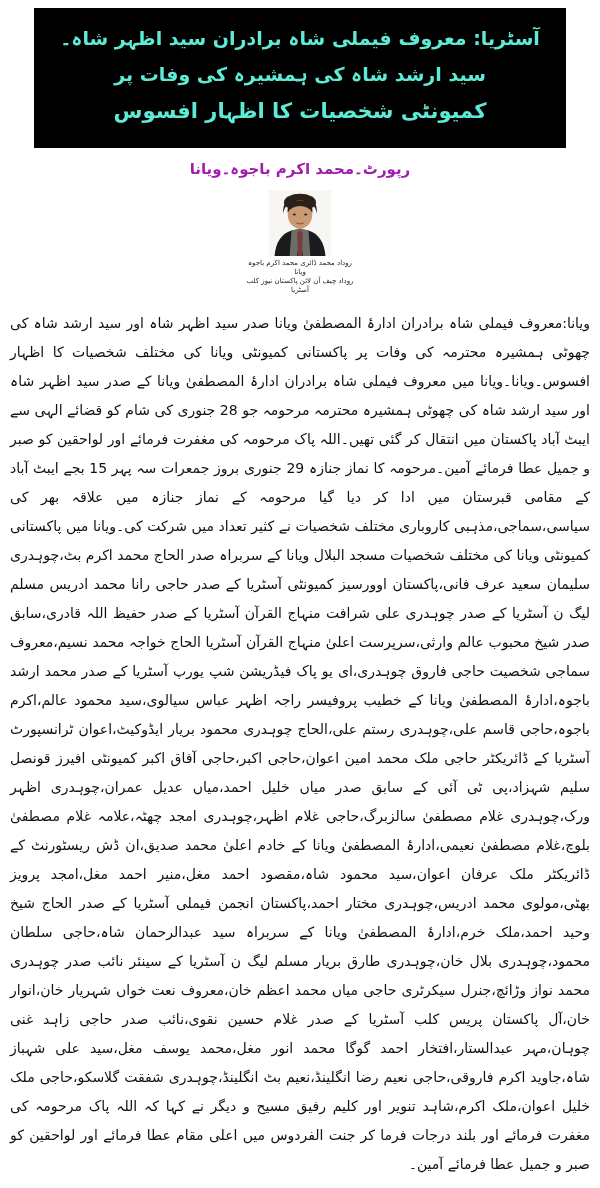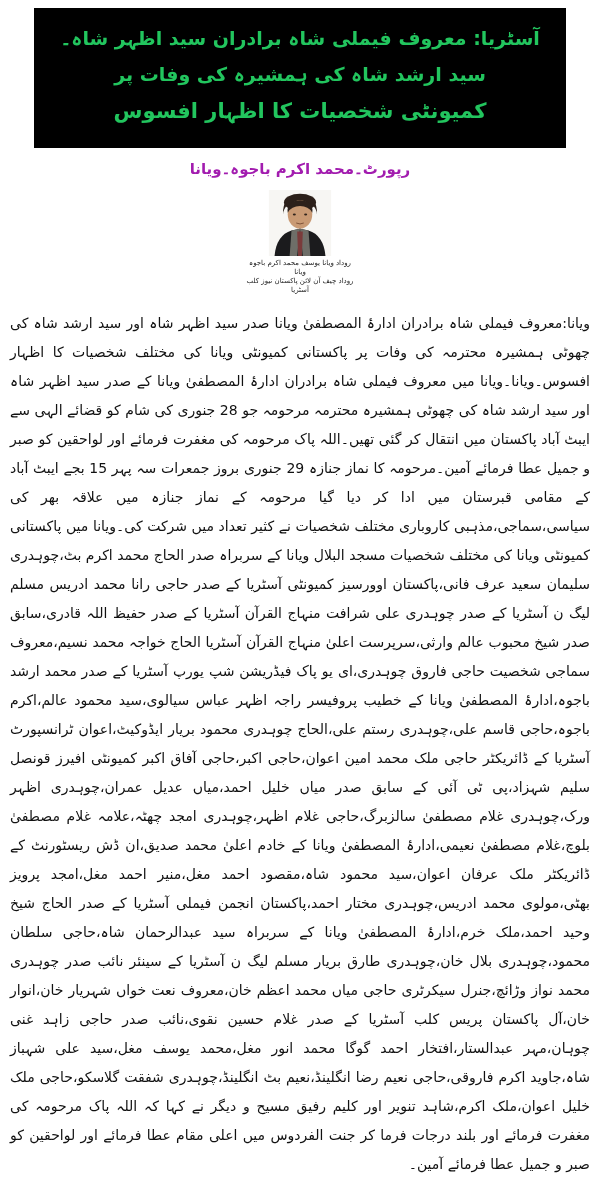--- a/index.html
+++ b/index.html
@@ -1,19 +1,19 @@
 <!DOCTYPE html>
 <html lang="ur" dir="rtl"><head>
 <meta charset="utf-8">
 <style>
   html,body{margin:0;padding:0;background:#ffffff;}
   .page{width:600px;min-height:1188px;margin:0 auto;background:#ffffff;
         font-family:"DejaVu Sans",sans-serif;direction:rtl;overflow:hidden;}
   
-  .headline-box{margin:8px 34px 0 34px;background:#000000;color:#22c55e;
+  .headline-box{margin:8px 34px 0 34px;background:#000000;color:#5eead4;
         text-align:center;padding:12px 14px 16px 14px;}
   .hl{font-weight:bold;line-height:1.9;}
   .hl1{font-size:19px;}
   .hl2{font-size:21px;}
   
   .byline{margin-top:12px;text-align:center;color:#a21caf;font-weight:bold;font-size:15px;}
   .dateline{margin-top:6px;text-align:center;color:#1e8f1e;font-weight:bold;font-size:15px;}
   .dateline .year{color:#c42323;text-decoration:underline;}
   
   .reporter-fig{margin:12px auto 0 auto;width:110px;text-align:center;}
@@ -45,20 +45,20 @@
       <path d="M20 24 Q18 12 33 11 Q48 12 46 24 Q42 17 33 17 Q24 17 20 24 Z" fill="#2c201a"></path>
       <ellipse cx="27" cy="26" rx="1.6" ry="1.1" fill="#32251d"></ellipse>
       <ellipse cx="39" cy="26" rx="1.6" ry="1.1" fill="#32251d"></ellipse>
       <path d="M29 35 Q33 37 37 35" stroke="#7a4f35" stroke-width="1" fill="none"></path>
       <path d="M6 70 Q8 48 24 43 L33 41 L42 43 Q58 48 60 70 Z" fill="#1b1b1d"></path>
       <path d="M24 43 L33 41 L30 70 L22 70 Z" fill="#6e6e68"></path>
       <path d="M42 43 L33 41 L36 70 L44 70 Z" fill="#6e6e68"></path>
       <path d="M30 44 L36 44 L35 70 L31 70 Z" fill="#7a3b3b"></path>
     </svg>
     <figcaption class="reporter-caption">
-      <div>روداد ویانا یوسف محمد اکرم باجوہ ویانا</div>
+      <div>روداد محمد ڈائری محمد اکرم باجوہ ویانا</div>
       <div>روداد چیف آن لائن پاکستان نیوز کلب آسٹریا</div>
     </figcaption>
   </figure>
 
   <p class="body-text">ویانا:معروف فیملی شاہ برادران ادارۂ المصطفیٰ ویانا صدر سید اظہر شاہ اور سید ارشد شاہ کی چھوٹی ہمشیرہ محترمہ کی وفات پر پاکستانی کمیونٹی ویانا کی مختلف شخصیات کا اظہار افسوس۔ویانا۔ویانا میں معروف فیملی شاہ برادران ادارۂ المصطفیٰ ویانا کے صدر سید اظہر شاہ اور سید ارشد شاہ کی چھوٹی ہمشیرہ محترمہ مرحومہ جو 28 جنوری کی شام کو قضائے الہی سے ایبٹ آباد پاکستان میں انتقال کر گئی تھیں۔اللہ پاک مرحومہ کی مغفرت فرمائے اور لواحقین کو صبر و جمیل عطا فرمائے آمین۔مرحومہ کا نماز جنازہ 29 جنوری بروز جمعرات سہ پہر 15 بجے ایبٹ آباد کے مقامی قبرستان میں ادا کر دیا گیا مرحومہ کے نماز جنازہ میں علاقہ بھر کی سیاسی،سماجی،مذہبی کاروباری مختلف شخصیات نے کثیر تعداد میں شرکت کی۔ویانا میں پاکستانی کمیونٹی ویانا کی مختلف شخصیات مسجد البلال ویانا کے سربراہ صدر الحاج محمد اکرم بٹ،چوہدری سلیمان سعید عرف فانی،پاکستان اوورسیز کمیونٹی آسٹریا کے صدر حاجی رانا محمد ادریس مسلم لیگ ن آسٹریا کے صدر چوہدری علی شرافت منہاج القرآن آسٹریا کے صدر حفیظ اللہ قادری،سابق صدر شیخ محبوب عالم وارثی،سرپرست اعلیٰ منہاج القرآن آسٹریا الحاج خواجہ محمد نسیم،معروف سماجی شخصیت حاجی فاروق چوہدری،ای یو پاک فیڈریشن شپ یورپ آسٹریا کے صدر محمد ارشد باجوہ،ادارۂ المصطفیٰ ویانا کے خطیب پروفیسر راجہ اظہر عباس سیالوی،سید محمود عالم،اکرم باجوہ،حاجی قاسم علی،چوہدری رستم علی،الحاج چوہدری محمود بریار ایڈوکیٹ،اعوان ٹرانسپورٹ آسٹریا کے ڈائریکٹر حاجی ملک محمد امین اعوان،حاجی اکبر،حاجی آفاق اکبر کمیونٹی افیرز قونصل سلیم شہزاد،پی ٹی آئی کے سابق صدر میاں خلیل احمد،میاں عدیل عمران،چوہدری اظہر ورک،چوہدری غلام مصطفیٰ سالزبرگ،حاجی غلام اظہر،چوہدری امجد چھٹہ،علامہ غلام مصطفیٰ بلوچ،غلام مصطفیٰ نعیمی،ادارۂ المصطفیٰ ویانا کے خادم اعلیٰ محمد صدیق،ان ڈش ریسٹورنٹ کے ڈائریکٹر ملک عرفان اعوان،سید محمود شاہ،مقصود احمد مغل،منیر احمد مغل،امجد پرویز بھٹی،مولوی محمد ادریس،چوہدری مختار احمد،پاکستان انجمن فیملی آسٹریا کے صدر الحاج شیخ وحید احمد،ملک خرم،ادارۂ المصطفیٰ ویانا کے سربراہ سید عبدالرحمان شاہ،حاجی سلطان محمود،چوہدری بلال خان،چوہدری طارق بریار مسلم لیگ ن آسٹریا کے سینئر نائب صدر چوہدری محمد نواز وڑائچ،جنرل سیکرٹری حاجی میاں محمد اعظم خان،معروف نعت خواں شہریار خان،انوار خان،آل پاکستان پریس کلب آسٹریا کے صدر غلام حسین نقوی،نائب صدر حاجی زاہد غنی چوہان،مہر عبدالستار،افتخار احمد گوگا محمد انور مغل،محمد یوسف مغل،سید علی شہباز شاہ،جاوید اکرم فاروقی،حاجی نعیم رضا انگلینڈ،نعیم بٹ انگلینڈ،چوہدری شفقت گلاسکو،حاجی ملک خلیل اعوان،ملک اکرم،شاہد تنویر اور کلیم رفیق مسیح و دیگر نے کہا کہ اللہ پاک مرحومہ کی مغفرت فرمائے اور بلند درجات فرما کر جنت الفردوس میں اعلی مقام عطا فرمائے اور لواحقین کو صبر و جمیل عطا فرمائے آمین۔</p>
 
 </div>
 
 </body></html>

